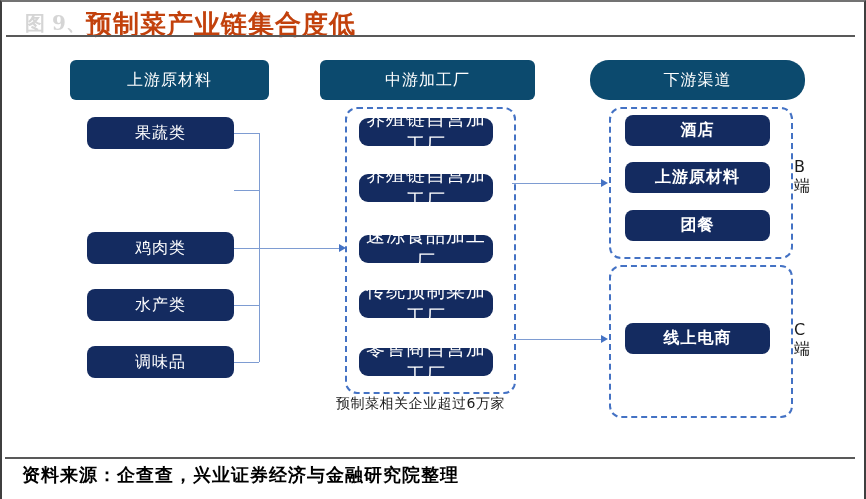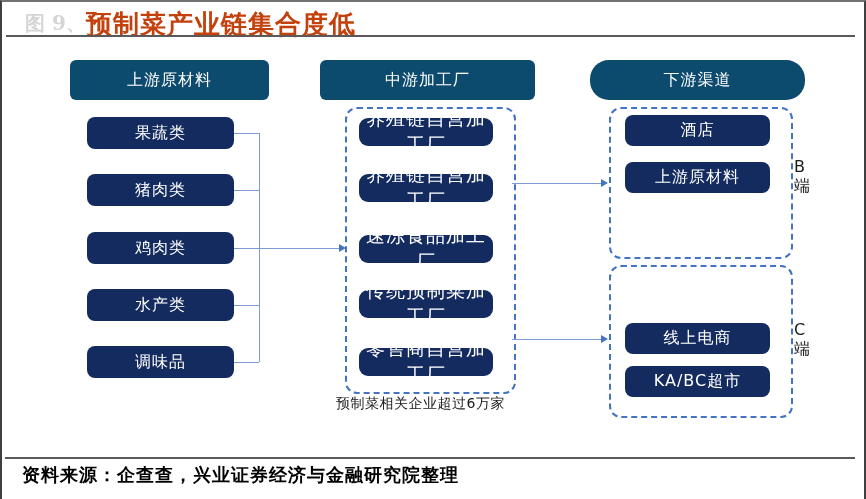--- a/index.html
+++ b/index.html
@@ -39,21 +39,21 @@
   .hdr-up{left:68px;width:199px;}
   .hdr-mid{left:318px;width:215px;}
   .hdr-down{left:588px;width:215px;border-radius:19px;}
   .node{
     position:absolute;background:#142b60;border-radius:8px;
     color:#fff;text-align:center;letter-spacing:1px;
     display:flex;align-items:center;justify-content:center;
   }
   .up-node{left:85px;width:147px;height:32px;font-size:16px;}
   .mid-node{left:357px;width:134px;height:28px;font-size:19px;border-radius:9px;}
-  .dn-node{left:623px;width:145px;height:31px;font-size:16px;}
+  .dn-node{left:623px;width:145px;height:31px;font-size:16px;font-weight:bold;}
   .dashed-group{
     position:absolute;border:2px dashed #4472c4;border-radius:12px;
     background:transparent;
   }
   .dash-mid{left:343px;top:105px;width:167px;height:283px;}
   .dash-b{left:607px;top:105px;width:180px;height:148px;}
   .dash-c{left:607px;top:263px;width:180px;height:149px;}
   .hline{position:absolute;height:1px;background:#7e9cd2;}
   .vline{position:absolute;width:1px;background:#7e9cd2;}
   .arrow-head{
@@ -89,21 +89,20 @@
 
   <div class="ghost-label">图 9、</div>
   <div class="page-title">预制菜产业链集合度低</div>
   <div class="title-underline"></div>
 
   <div class="red-header hdr-up">上游原材料</div>
   <div class="red-header hdr-mid">中游加工厂</div>
   <div class="red-header hdr-down">下游渠道</div>
 
   <div class="node up-node" style="top:115px">果蔬类</div>
-  <div class="node up-node" style="top:172px">猪肉类</div>
   <div class="node up-node" style="top:230px">鸡肉类</div>
   <div class="node up-node" style="top:287px">水产类</div>
   <div class="node up-node" style="top:344px">调味品</div>
 
   <div class="hline" style="left:232px;top:131px;width:25px"></div>
   <div class="hline" style="left:232px;top:188px;width:25px"></div>
   <div class="hline" style="left:232px;top:303px;width:25px"></div>
   <div class="hline" style="left:232px;top:360px;width:25px"></div>
   <div class="vline" style="left:257px;top:131px;height:229px"></div>
   <div class="hline" style="left:232px;top:246px;width:105px"></div>
@@ -120,28 +119,28 @@
   <div class="mid-caption">预制菜相关企业超过6万家</div>
 
   <div class="hline" style="left:510px;top:181px;width:90px"></div>
   <div class="arrow-head" style="left:599px;top:177px"></div>
   <div class="hline" style="left:510px;top:337px;width:90px"></div>
   <div class="arrow-head" style="left:599px;top:333px"></div>
 
   <div class="dashed-group dash-b"></div>
   <div class="node dn-node" style="top:113px">酒店</div>
   <div class="node dn-node" style="top:160px">上游原材料</div>
+  <div class="node dn-node" style="top:208px">团餐</div>
   <div class="group-label" style="top:155px">
     <div>B</div>
     <div>端</div>
   </div>
 
   <div class="dashed-group dash-c"></div>
   <div class="node dn-node" style="top:321px">线上电商</div>
-  <div class="node dn-node" style="top:364px">KA/BC超市</div>
   <div class="group-label" style="top:318px">
     <div>C</div>
     <div>端</div>
   </div>
 
   <div class="bottom-rule"></div>
   <div class="source-line">资料来源：企查查，兴业证券经济与金融研究院整理</div>
 
 </div>
 

